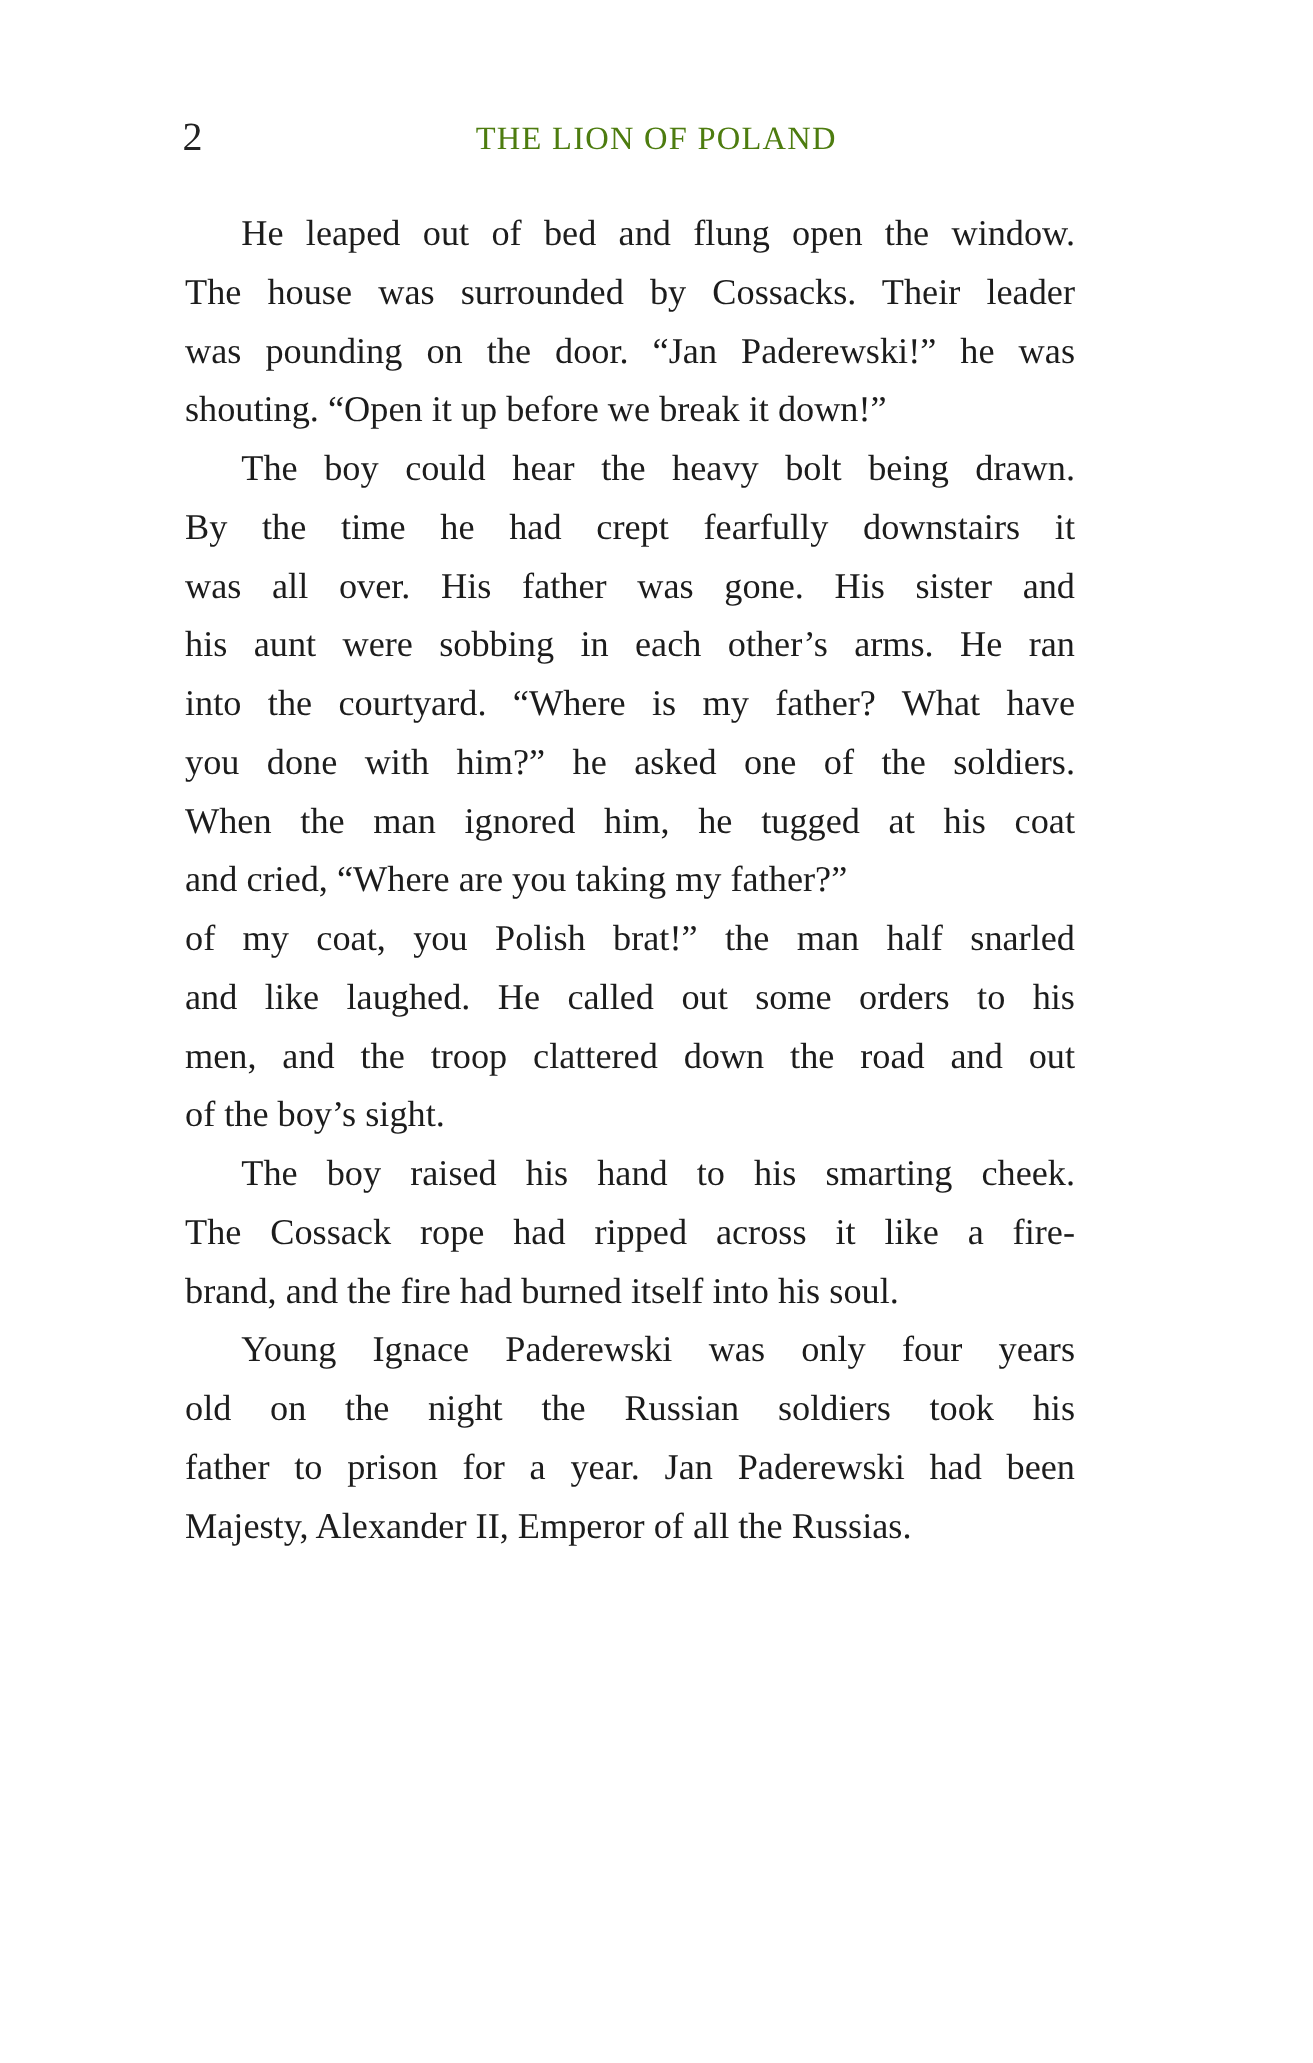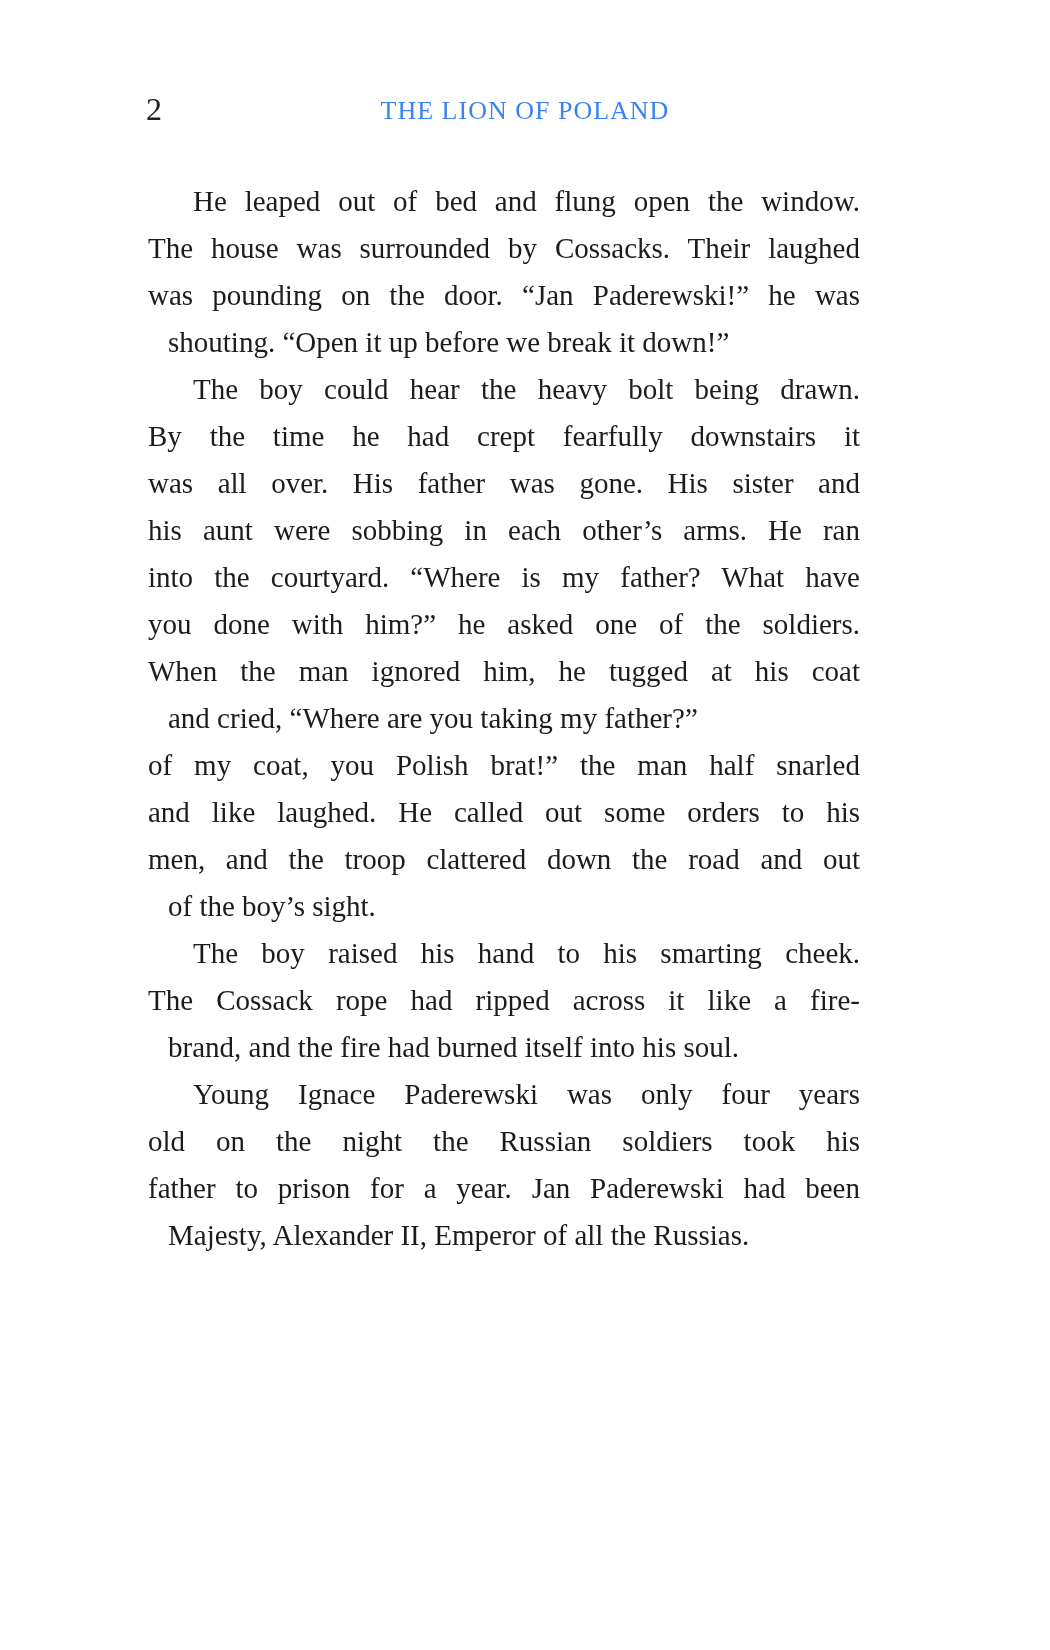--- a/index.html
+++ b/index.html
@@ -27,54 +27,53 @@
   }
   .running-title {
     position: absolute;
     left: 0;
     top: 97px;
     width: 1050px;
     text-align: center;
     font-size: 26px;
     line-height: 28px;
     letter-spacing: 1px;
-    color: #3b82f6;
+    color: #4d7c0f;
   }
   .body-text {
     position: absolute;
     left: 148px;
-    top: 178px;
+    top: 164px;
     width: 712px;
     font-size: 29px;
     line-height: 47px;
     color: #1c1c1c;
   }
   .line {
     text-align: justify;
     text-align-last: justify;
     height: 47px;
     overflow: visible;
   }
   .line.first {
     text-indent: 45px;
   }
   .line.last {
     text-align-last: left;
-    margin-left: 20px;
   }
 </style>
 </head>
 <body>
 
 <div class="page">
   <div class="page-number">2</div>
   <div class="running-title">THE LION OF POLAND</div>
   <div class="body-text" id="body-text">
       <div class="line first">He leaped out of bed and flung open the window.</div>
-      <div class="line">The house was surrounded by Cossacks. Their laughed</div>
+      <div class="line">The house was surrounded by Cossacks. Their leader</div>
       <div class="line">was pounding on the door. “Jan Paderewski!” he was</div>
       <div class="line last">shouting. “Open it up before we break it down!”</div>
       <div class="line first">The boy could hear the heavy bolt being drawn.</div>
       <div class="line">By the time he had crept fearfully downstairs it</div>
       <div class="line">was all over. His father was gone. His sister and</div>
       <div class="line">his aunt were sobbing in each other’s arms. He ran</div>
       <div class="line">into the courtyard. “Where is my father? What have</div>
       <div class="line">you done with him?” he asked one of the soldiers.</div>
       <div class="line">When the man ignored him, he tugged at his coat</div>
       <div class="line last">and cried, “Where are you taking my father?”</div>

